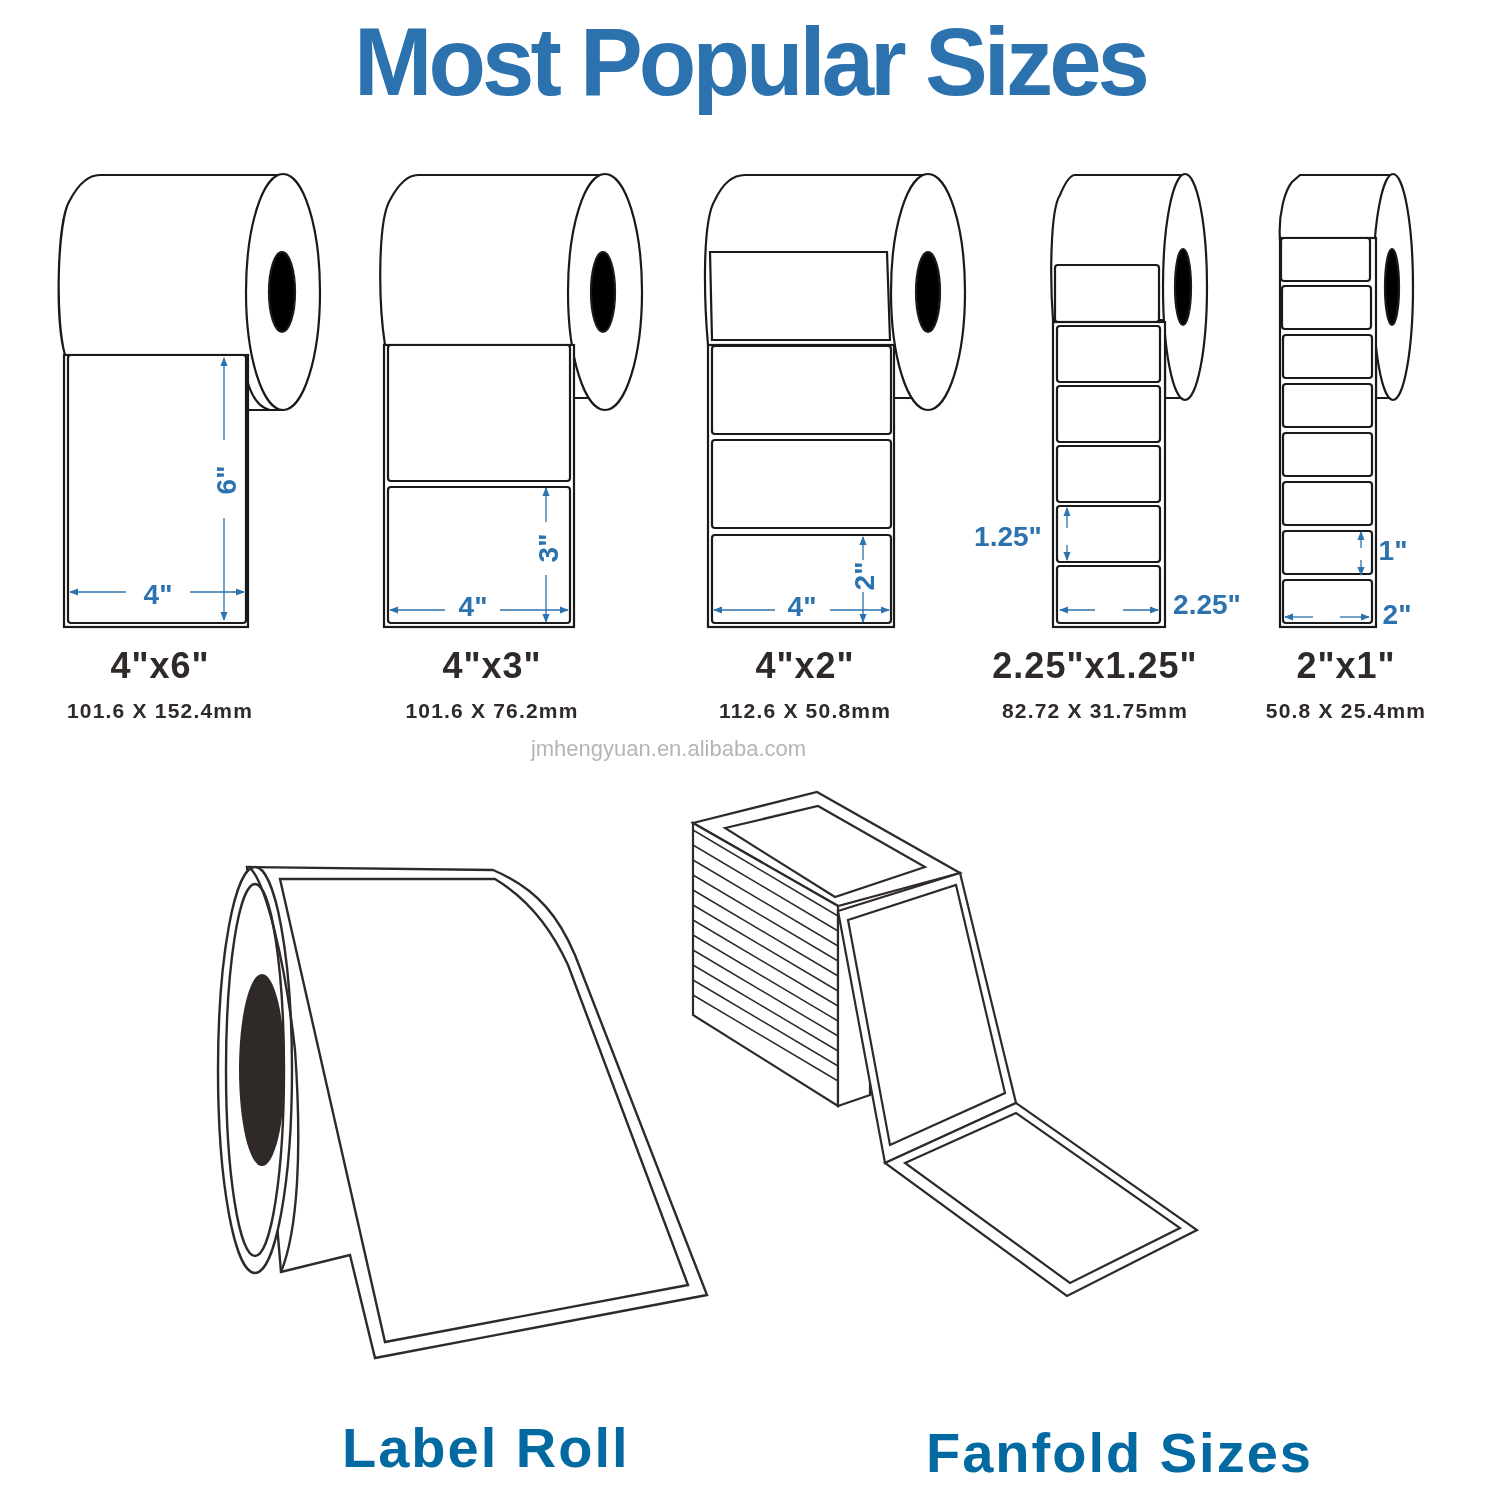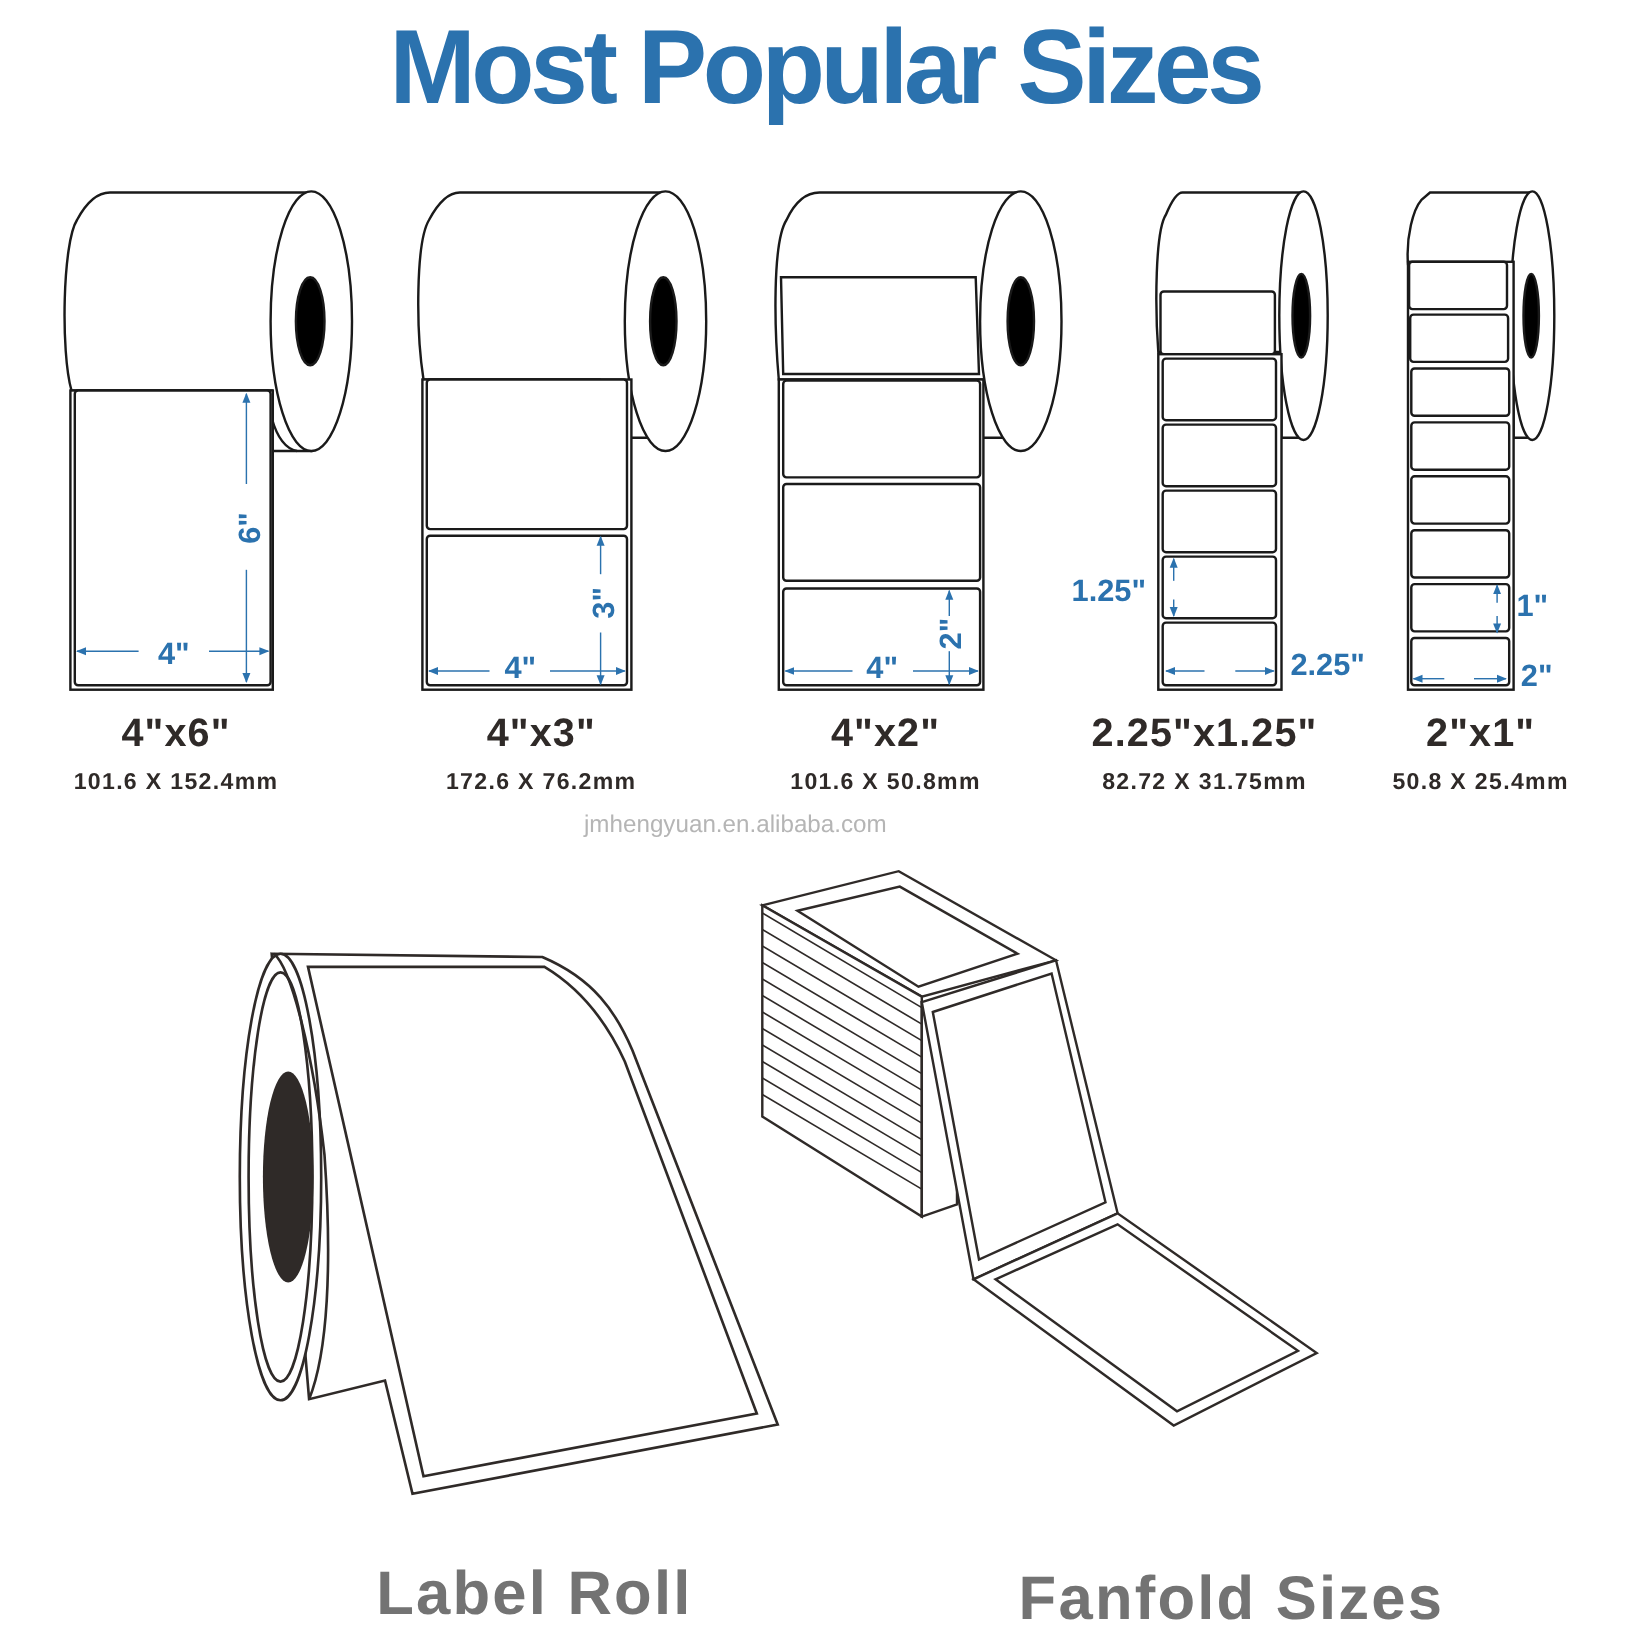--- a/index.html
+++ b/index.html
@@ -3,21 +3,21 @@
 <meta charset="utf-8">
 <style>
   html, body { margin:0; padding:0; background:#ffffff; }
   body { width:1500px; height:1500px; position:relative; overflow:hidden; font-family:"Liberation Sans", sans-serif; }
   .title { position:absolute; left:0; top:14px; width:1500px; text-align:center; font-family:"Liberation Sans", sans-serif; font-weight:bold; font-size:96px; letter-spacing:-4px; color:#2b72ae; line-height:1; transform:scaleX(0.98); }
   svg.art { position:absolute; left:0; top:0; width:1500px; height:1500px; }
   .size-label { position:absolute; text-align:center; color:#2f2a28; font-family:"Liberation Sans", sans-serif; font-weight:bold; }
   .size-main { font-size:36px; letter-spacing:1px; line-height:1; }
   .size-mm { font-size:21px; letter-spacing:1.2px; line-height:1; margin-top:16px; }
   .watermark { position:absolute; left:0; top:736px; width:1337px; text-align:center; font-size:22px; color:#b5b5b5; font-family:"Liberation Sans", sans-serif; }
-  .type-label { position:absolute; font-family:"Liberation Sans", sans-serif; font-weight:bold; font-size:56px; color:#737373; letter-spacing:2px; line-height:1; }
+  .type-label { position:absolute; font-family:"Liberation Sans", sans-serif; font-weight:bold; font-size:56px; color:#0369a1; letter-spacing:2px; line-height:1; }
   .dim { font-family:"Liberation Sans", sans-serif; font-weight:bold; fill:#2b72ae; }
 </style>
 </head>
 <body>
 
 <div class="title">Most Popular Sizes</div>
 
 <svg class="art" viewBox="0 0 1500 1500">
   <defs>
     <marker id="arr" viewBox="0 0 10 10" refX="9" refY="5" markerWidth="7" markerHeight="7" orient="auto-start-reverse">
@@ -158,25 +158,25 @@
     <path d="M905,1163 L1016,1113 L1180,1228 L1070,1283 Z"></path>
   </g>
 </svg>
 
 <div class="size-label" style="left:40px; top:648px; width:240px;">
   <div class="size-main">4"x6"</div>
   <div class="size-mm">101.6 X 152.4mm</div>
 </div>
 <div class="size-label" style="left:372px; top:648px; width:240px;">
   <div class="size-main">4"x3"</div>
-  <div class="size-mm">172.6 X 76.2mm</div>
+  <div class="size-mm">101.6 X 76.2mm</div>
 </div>
 <div class="size-label" style="left:685px; top:648px; width:240px;">
   <div class="size-main">4"x2"</div>
-  <div class="size-mm">101.6 X 50.8mm</div>
+  <div class="size-mm">112.6 X 50.8mm</div>
 </div>
 <div class="size-label" style="left:955px; top:648px; width:280px;">
   <div class="size-main">2.25"x1.25"</div>
   <div class="size-mm">82.72 X 31.75mm</div>
 </div>
 <div class="size-label" style="left:1236px; top:648px; width:220px;">
   <div class="size-main">2"x1"</div>
   <div class="size-mm">50.8 X 25.4mm</div>
 </div>
 

